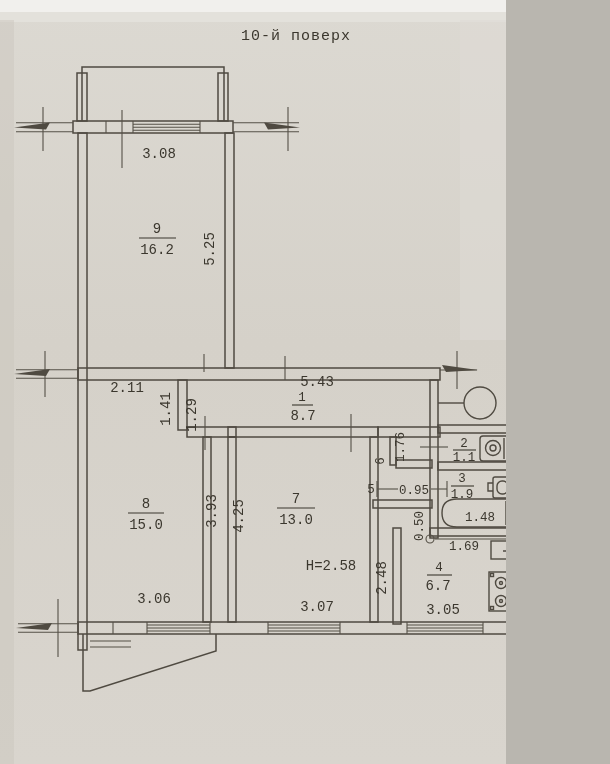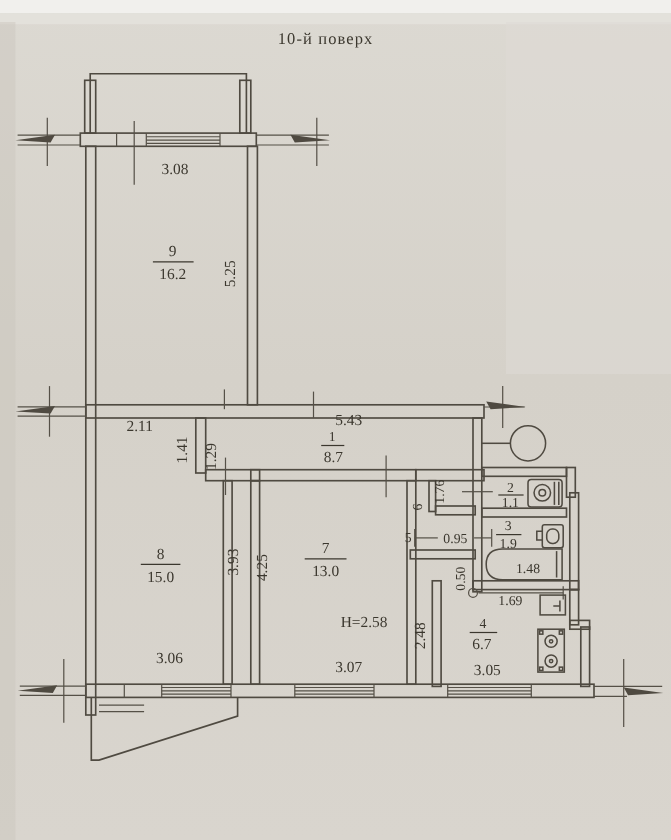--- a/index.html
+++ b/index.html
@@ -1,19 +1,19 @@
 <!DOCTYPE html>
 <html><head>
 <meta charset="utf-8">
 <style>
   html,body{margin:0;padding:0;background:#b9b6af;}
   .stage{
-    width:610px;height:764px;position:relative;overflow:hidden;
-    background:#c2410c;
-    font-family:Liberation Serif, serif;
+    width:506px;height:764px;position:relative;overflow:hidden;
+    background:#0ea5e9;
+    font-family:Liberation Mono, monospace;
   }
   svg{display:block}
   .wall rect,.wall path{fill:none;stroke:#4f4a41;stroke-width:1.5}
   .outline{fill:none;stroke:#4f4a41;stroke-width:1.5}
   .thin{fill:none;stroke:#555047;stroke-width:1.1}
   .blade{fill:#4f4a41;stroke:none}
   .fix{fill:none;stroke:#4f4a41;stroke-width:1.4}
   text{fill:#3b372e;}
   .lbl{font-size:14px;text-anchor:middle}
   .sm{font-size:12.5px;text-anchor:middle}

